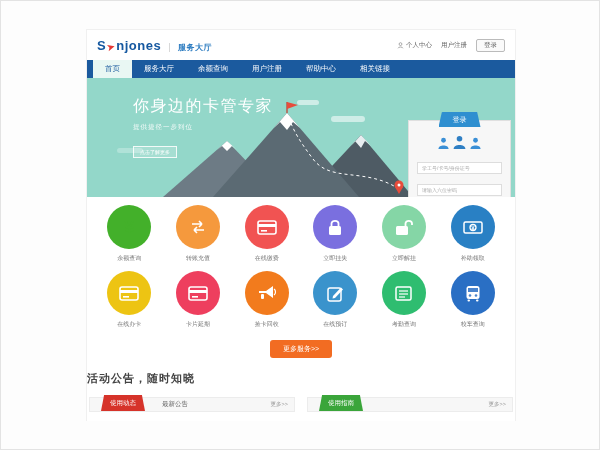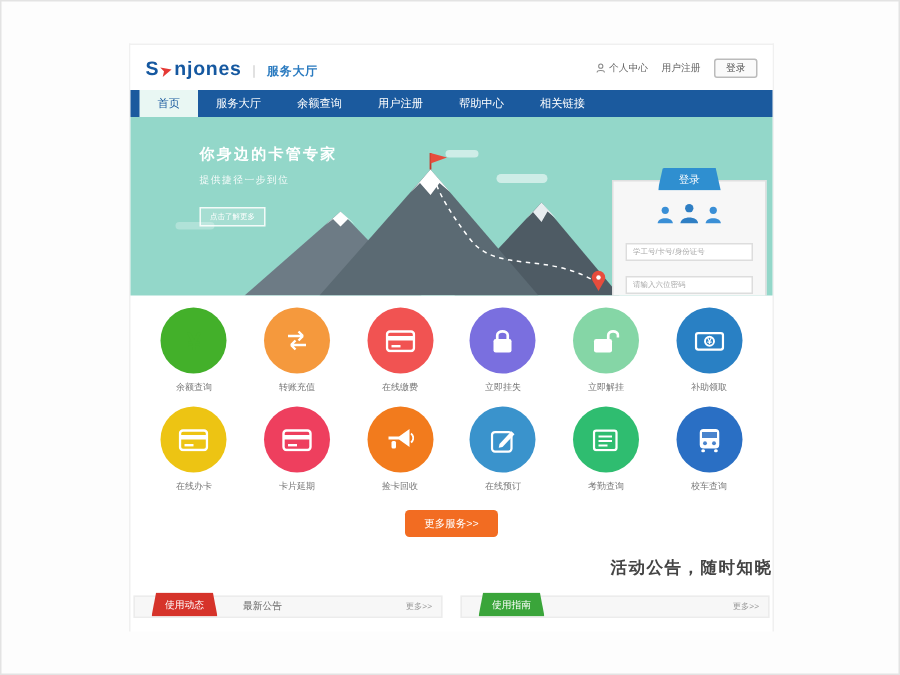--- a/index.html
+++ b/index.html
@@ -18,21 +18,21 @@
   .hdr-login { border:1px solid #bbb; border-radius:2px; padding:1px 7px; color:#555; background:#fafafa; cursor:pointer; }
 
   
   .nav { height:18px; background:#1b5a9e; display:flex; padding-left:6px; }
   .nav-item { color:#fff; font-size:7.5px; line-height:18px; padding:0 12px; cursor:pointer; }
   .nav-item.active { background:#e9f7f3; color:#1b5a9e; }
 
   
   .hero { position:relative; height:119px; background:#93d7c9; overflow:hidden; }
   .hero-text { position:absolute; left:46px; top:18px; color:#fff; z-index:2; }
-  .hero-title { font-size:10px; font-weight:bold; letter-spacing:1.5px; margin-bottom:6px; }
+  .hero-title { font-size:16px; font-weight:normal; letter-spacing:1.5px; margin-bottom:6px; }
   .hero-sub { font-size:6.5px; opacity:.92; letter-spacing:1px; margin-bottom:8px; }
   .hero-cta { display:inline-block; border:1px solid rgba(255,255,255,.85); background:rgba(255,255,255,.18); color:#fff; font-size:5px; padding:2px 6px; cursor:pointer; }
   .cloud { position:absolute; background:rgba(255,255,255,.55); border-radius:10px; }
   .c1 { width:34px; height:6px; right:150px; top:38px; }
   .c2 { width:22px; height:5px; left:210px; top:22px; }
   .c3 { width:26px; height:5px; left:30px; top:70px; opacity:.5; }
   .mtn { position:absolute; left:68px; bottom:0; z-index:1; }
 
   
   .login { position:absolute; right:4px; top:42px; width:103px; background:#f7f7f7; border:1px solid #e0e0e0; padding:10px 8px 9px; text-align:center; z-index:6; }
@@ -46,21 +46,21 @@
   .sec-title { font-size:11px; font-weight:bold; color:#444; letter-spacing:1px; margin-bottom:10px; }
   .grid { display:grid; grid-template-columns:repeat(6,1fr); row-gap:8px; padding:0 8px; }
   .svc { display:flex; flex-direction:column; align-items:center; cursor:pointer; }
   .circle { width:44px; height:44px; border-radius:50%; display:flex; align-items:center; justify-content:center; color:#fff; }
   .circle .uni { font-size:17px; font-weight:bold; line-height:1; }
   .svc-label { font-size:6px; color:#777; margin-top:5px; }
   .more-btn { display:inline-block; margin-top:11px; background:#f26c22; color:#fff; font-size:7px; padding:4px 13px; border-radius:3px; border:none; cursor:pointer; }
 
   
   .ann { margin-top:13px; }
-  .ann .sec-title { text-align:right; margin-bottom:11px; }
+  .ann .sec-title { text-align:left; margin-bottom:11px; }
   .panels { display:flex; gap:12px; padding:0 2px; }
   .panel { flex:1; }
   .panel-head { position:relative; background:#f7f7f7; border:1px solid #ececec; height:15px; display:flex; align-items:center; }
   .ribbon { position:absolute; top:-3px; left:11px; color:#fff; font-size:6.5px; padding:3.5px 9px; clip-path:polygon(7% 0,93% 0,100% 100%,0 100%); cursor:pointer; }
   .ribbon.red { background:#d6332a; }
   .ribbon.green { background:#3aa53a; }
   .ptab { margin-left:72px; font-size:6.5px; color:#666; cursor:pointer; }
   .pmore { margin-left:auto; margin-right:6px; font-size:5.5px; color:#999; cursor:pointer; }
 </style>
 </head>

